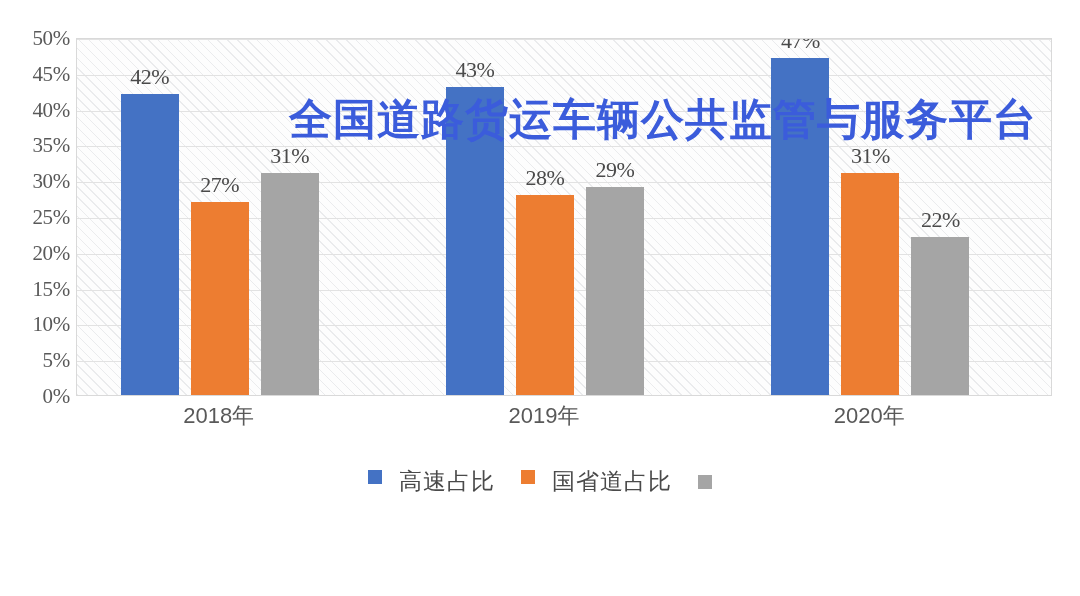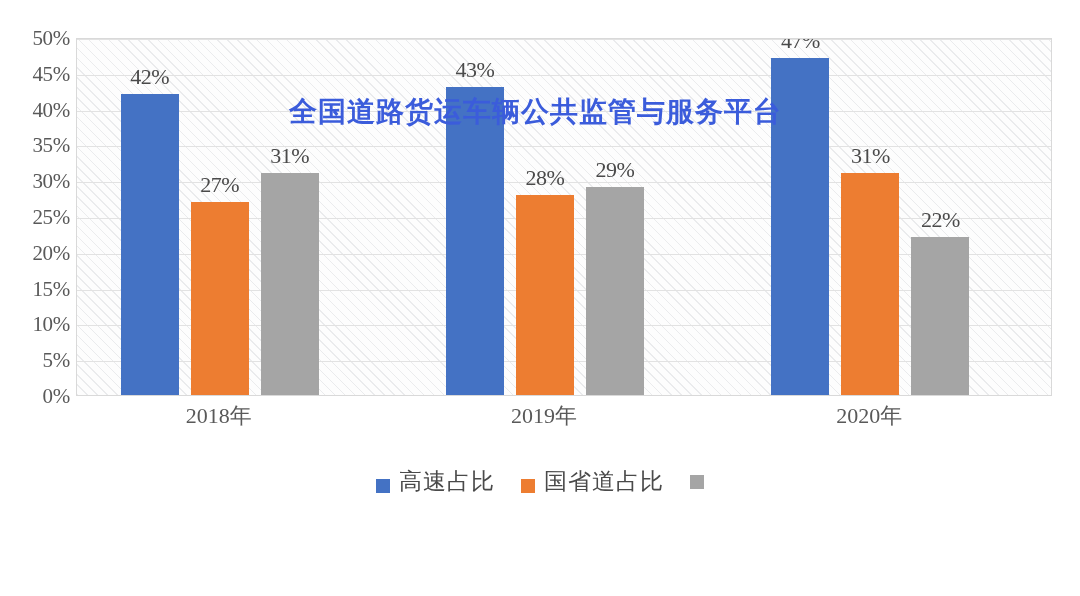--- a/index.html
+++ b/index.html
@@ -102,29 +102,29 @@
     height: 40px;
   }
   .x-tick {
     position: absolute;
     top: 7px;
     font-size: 22px;
     line-height: 1;
     color: #595959;
     transform: translateX(-50%);
     white-space: nowrap;
-    font-family: Liberation Serif, serif;
+    font-family: Liberation Sans, sans-serif;
   }
 
   
   #watermark {
     position: absolute;
     left: 289px;
     top: 98px;
-    font-size: 28px;
+    font-size: 43px;
     line-height: 1;
     color: #3b5cdb;
     font-weight: 700;
     letter-spacing: 1px;
     white-space: nowrap;
     font-family: "DejaVu Sans", "Liberation Sans", sans-serif;
     pointer-events: none;
   }
 
   
@@ -133,22 +133,22 @@
     left: 0;
     top: 470px;
     width: 1080px;
     display: flex;
     justify-content: center;
     align-items: center;
     gap: 26px;
   }
   .legend-item {
     display: flex;
-    align-items: flex-end;
-    gap: 9px;
+    align-items: flex-start;
+    gap: 17px;
   }
   .legend-swatch {
     width: 14px;
     height: 14px;
     display: inline-block;
     flex: 0 0 auto;
   }
   .legend-label {
     font-size: 23px;
     line-height: 1;

